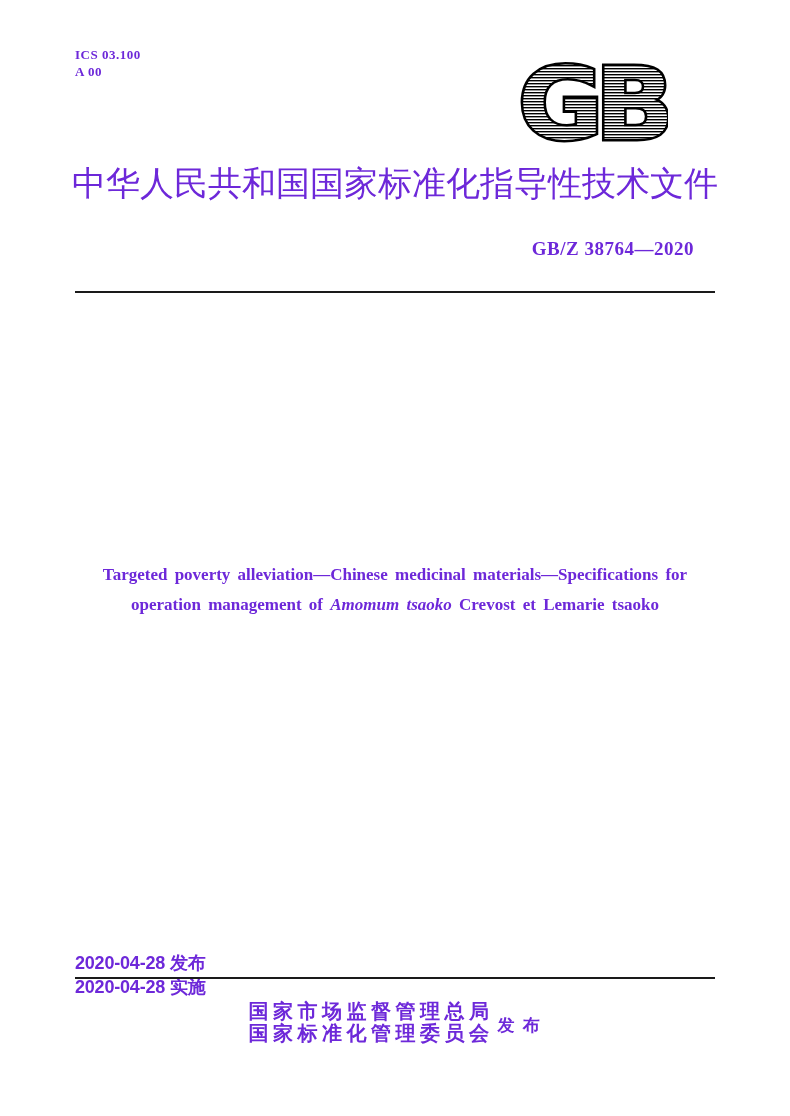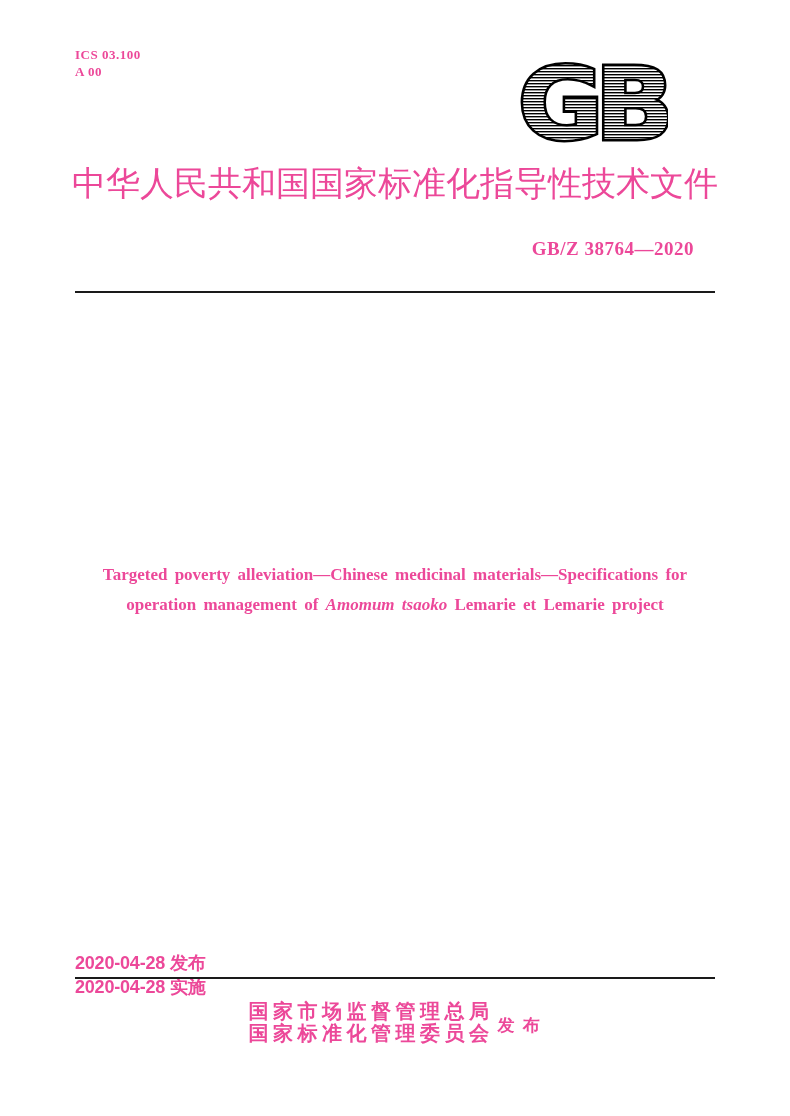--- a/index.html
+++ b/index.html
@@ -2,21 +2,21 @@
 <html><head>
 <meta charset="utf-8">
 <style>
   * { box-sizing: border-box; }
   html, body { margin: 0; padding: 0; background: #ffffff; }
   .page {
     position: relative;
     width: 790px;
     height: 1116px;
     background: #ffffff;
-    color: #ec4899;
+    color: #6d28d9;
     overflow: hidden;
     font-family: "Liberation Serif", "DejaVu Serif", serif;
     padding-left: 28px;
   }
   .ics-block {
     position: absolute;
     left: 75px;
     top: 46px;
     font-family: "Liberation Serif", "DejaVu Serif", serif;
     font-weight: bold;
@@ -152,21 +152,21 @@
 
   <h1 class="category-title">中华人民共和国国家标准化指导性技术文件</h1>
 
   <div class="std-number">GB/Z 38764—2020</div>
 
   <div class="rule rule-top"></div>
 
 
   <div class="en-title">
     <div>Targeted poverty alleviation—Chinese medicinal materials—Specifications for</div>
-    <div><span>operation management of </span><span class="latin">Amomum tsaoko</span><span> Lemarie et Lemarie project</span></div>
+    <div><span>operation management of </span><span class="latin">Amomum tsaoko</span><span> Crevost et Lemarie tsaoko</span></div>
   </div>
 
   <div class="dates-row">
     <span>2020-04-28 发布</span>
     <span>2020-04-28 实施</span>
   </div>
 
   <div class="rule rule-bottom"></div>
 
   <div class="issuer-block">

